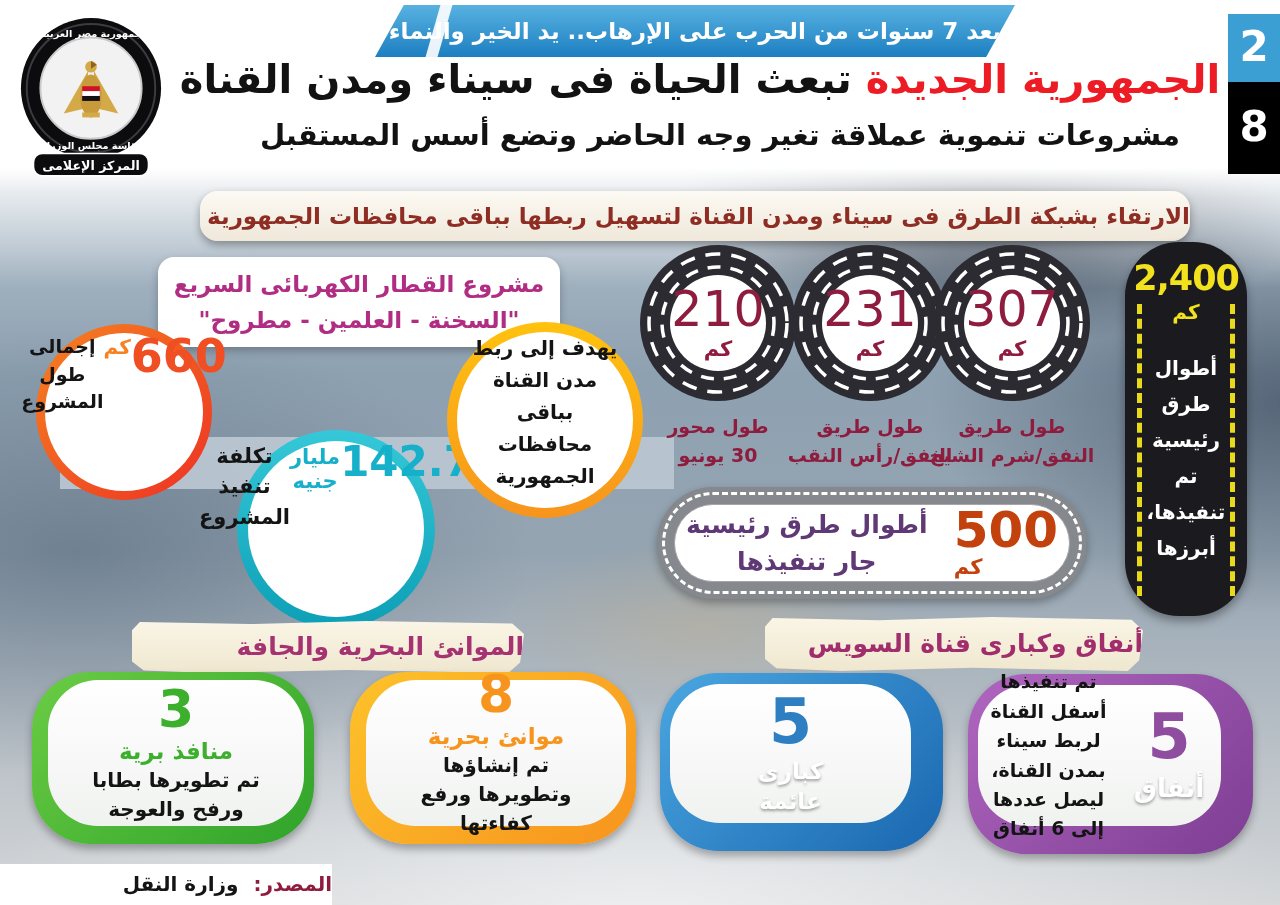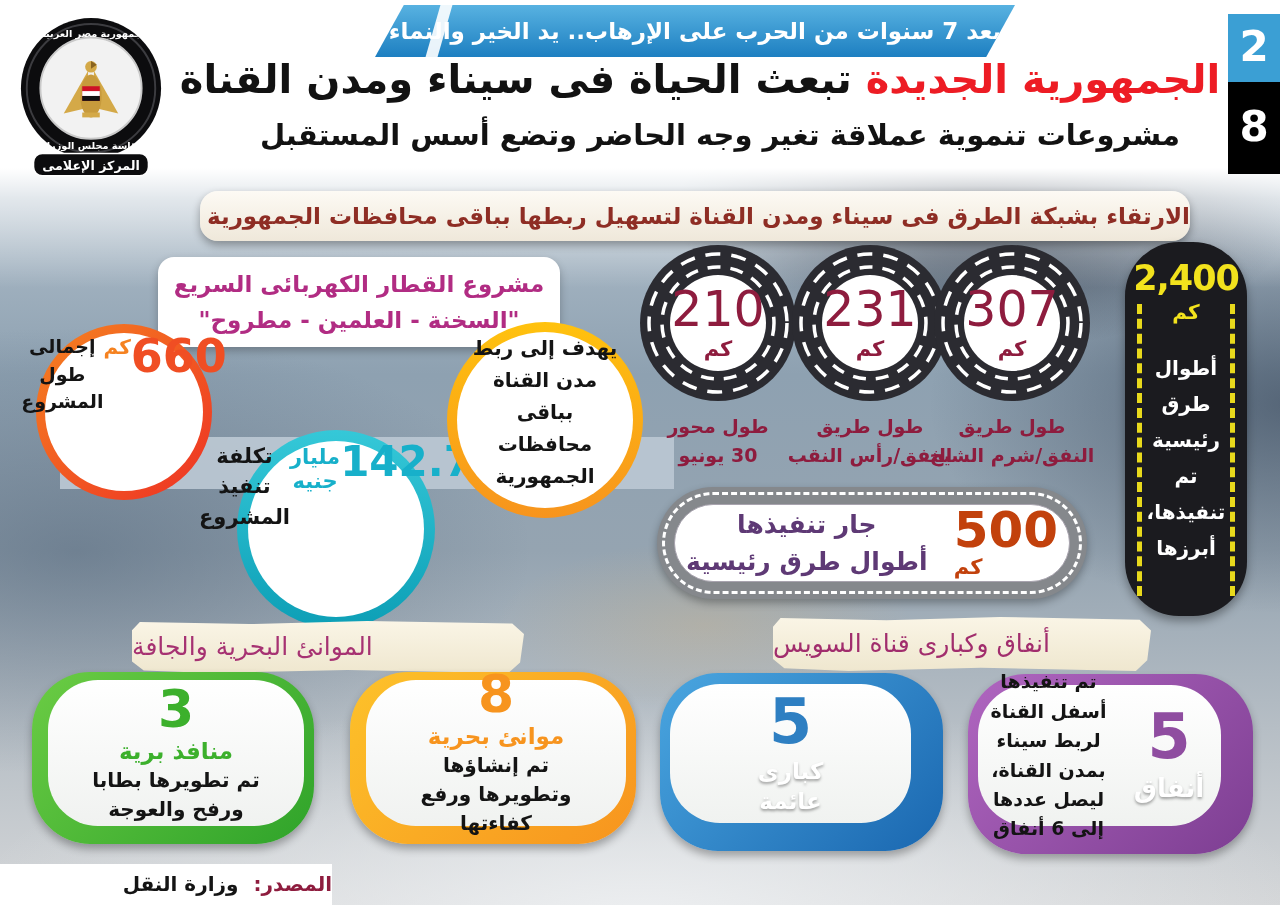--- a/index.html
+++ b/index.html
@@ -94,24 +94,24 @@
   .done-box .dash.l{left:12px;}
   .done-box .dash.r{right:12px;}
   .done-box .val{color:#f2e21d;font-size:35px;font-weight:800;letter-spacing:-1px;}
   .done-box .unit{color:#f2e21d;font-size:20px;font-weight:800;margin-top:2px;}
   .done-box .lbl{color:#fff;font-size:20px;font-weight:800;line-height:1.8;margin:26px auto 0;width:84px;}
   
   .torn{
     background:linear-gradient(180deg,#faf5e6,#efe7cf);
     box-shadow:0 4px 7px rgba(0,0,0,.3);
     clip-path:polygon(0% 18%,2% 2%,30% 6%,60% 0%,97% 5%,100% 25%,99% 80%,96% 100%,55% 94%,20% 100%,3% 95%,0% 78%);
-    text-align:left;font-weight:400;
+    text-align:right;font-weight:700;
   }
   .ports-banner{left:132px;top:621px;width:392px;height:52px;line-height:52px;color:#a63272;font-size:25px;}
-  .canal-banner{left:765px;top:617px;width:378px;height:54px;line-height:54px;color:#a12d6d;font-size:25px;margin-left:8px;}
+  .canal-banner{left:765px;top:617px;width:378px;height:54px;line-height:54px;color:#a12d6d;font-size:25px;}
   
   .pill{border-radius:58px;box-shadow:0 5px 9px rgba(0,0,0,.3);}
   .pill .inner{position:absolute;background:linear-gradient(180deg,#ffffff,#f0f2f0);border-radius:50px;}
   .pill-green{left:32px;top:672px;width:282px;height:172px;background:linear-gradient(135deg,#6bcc44,#2fa32a);}
   .pill-amber{left:350px;top:672px;width:286px;height:172px;background:linear-gradient(135deg,#fdc22a,#f7941e);}
   .pill-green .inner,.pill-amber .inner{top:8px;left:16px;right:10px;bottom:18px;display:flex;flex-direction:column;align-items:center;justify-content:center;text-align:center;}
   .pill .big{font-size:52px;font-weight:800;line-height:1;}
   .pill .cat{font-size:23px;font-weight:800;margin:3px 0 2px;}
   .pill .desc{color:#141414;font-size:20px;font-weight:800;line-height:1.45;width:205px;}
   .g{color:#3cb02c;} .a{color:#f7941e;} .b{color:#2e7fc2;} .p{color:#8f4da0;}
@@ -249,22 +249,22 @@
   <div>النفق/شرم الشيخ</div>
 </div>
 
 <div class="abs stadium">
   <div class="stadium-inner">
     <div class="num-col">
       <div class="val">500</div>
       <div class="unit">كم</div>
     </div>
     <div class="lbl">
+      <div>أطوال طرق رئيسية</div>
       <div>جار تنفيذها</div>
-      <div>أطوال طرق رئيسية</div>
     </div>
   </div>
 </div>
 
 <div class="abs done-box">
   <div class="dash l"></div>
   <div class="dash r"></div>
   <div class="val">2,400</div>
   <div class="unit">كم</div>
   <div class="lbl">أطوال طرق رئيسية تم تنفيذها، أبرزها</div>

